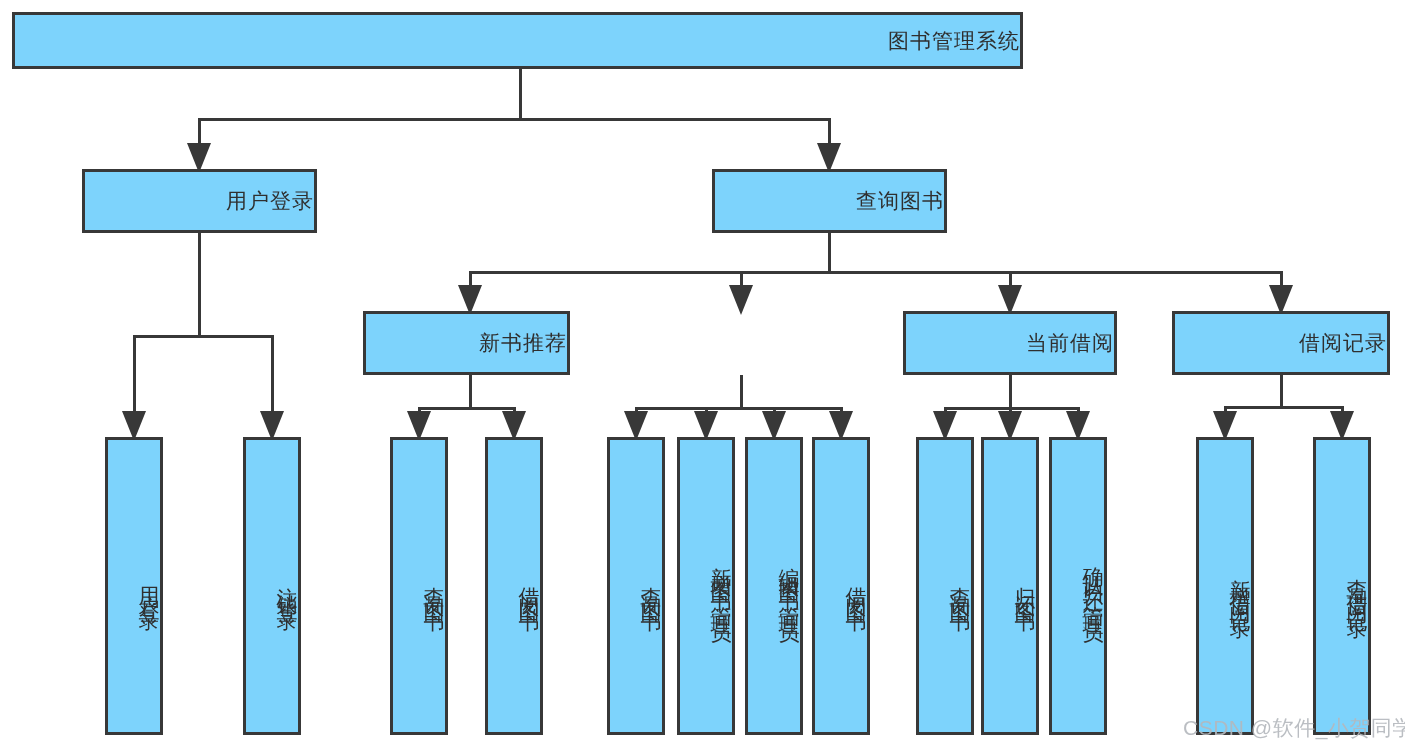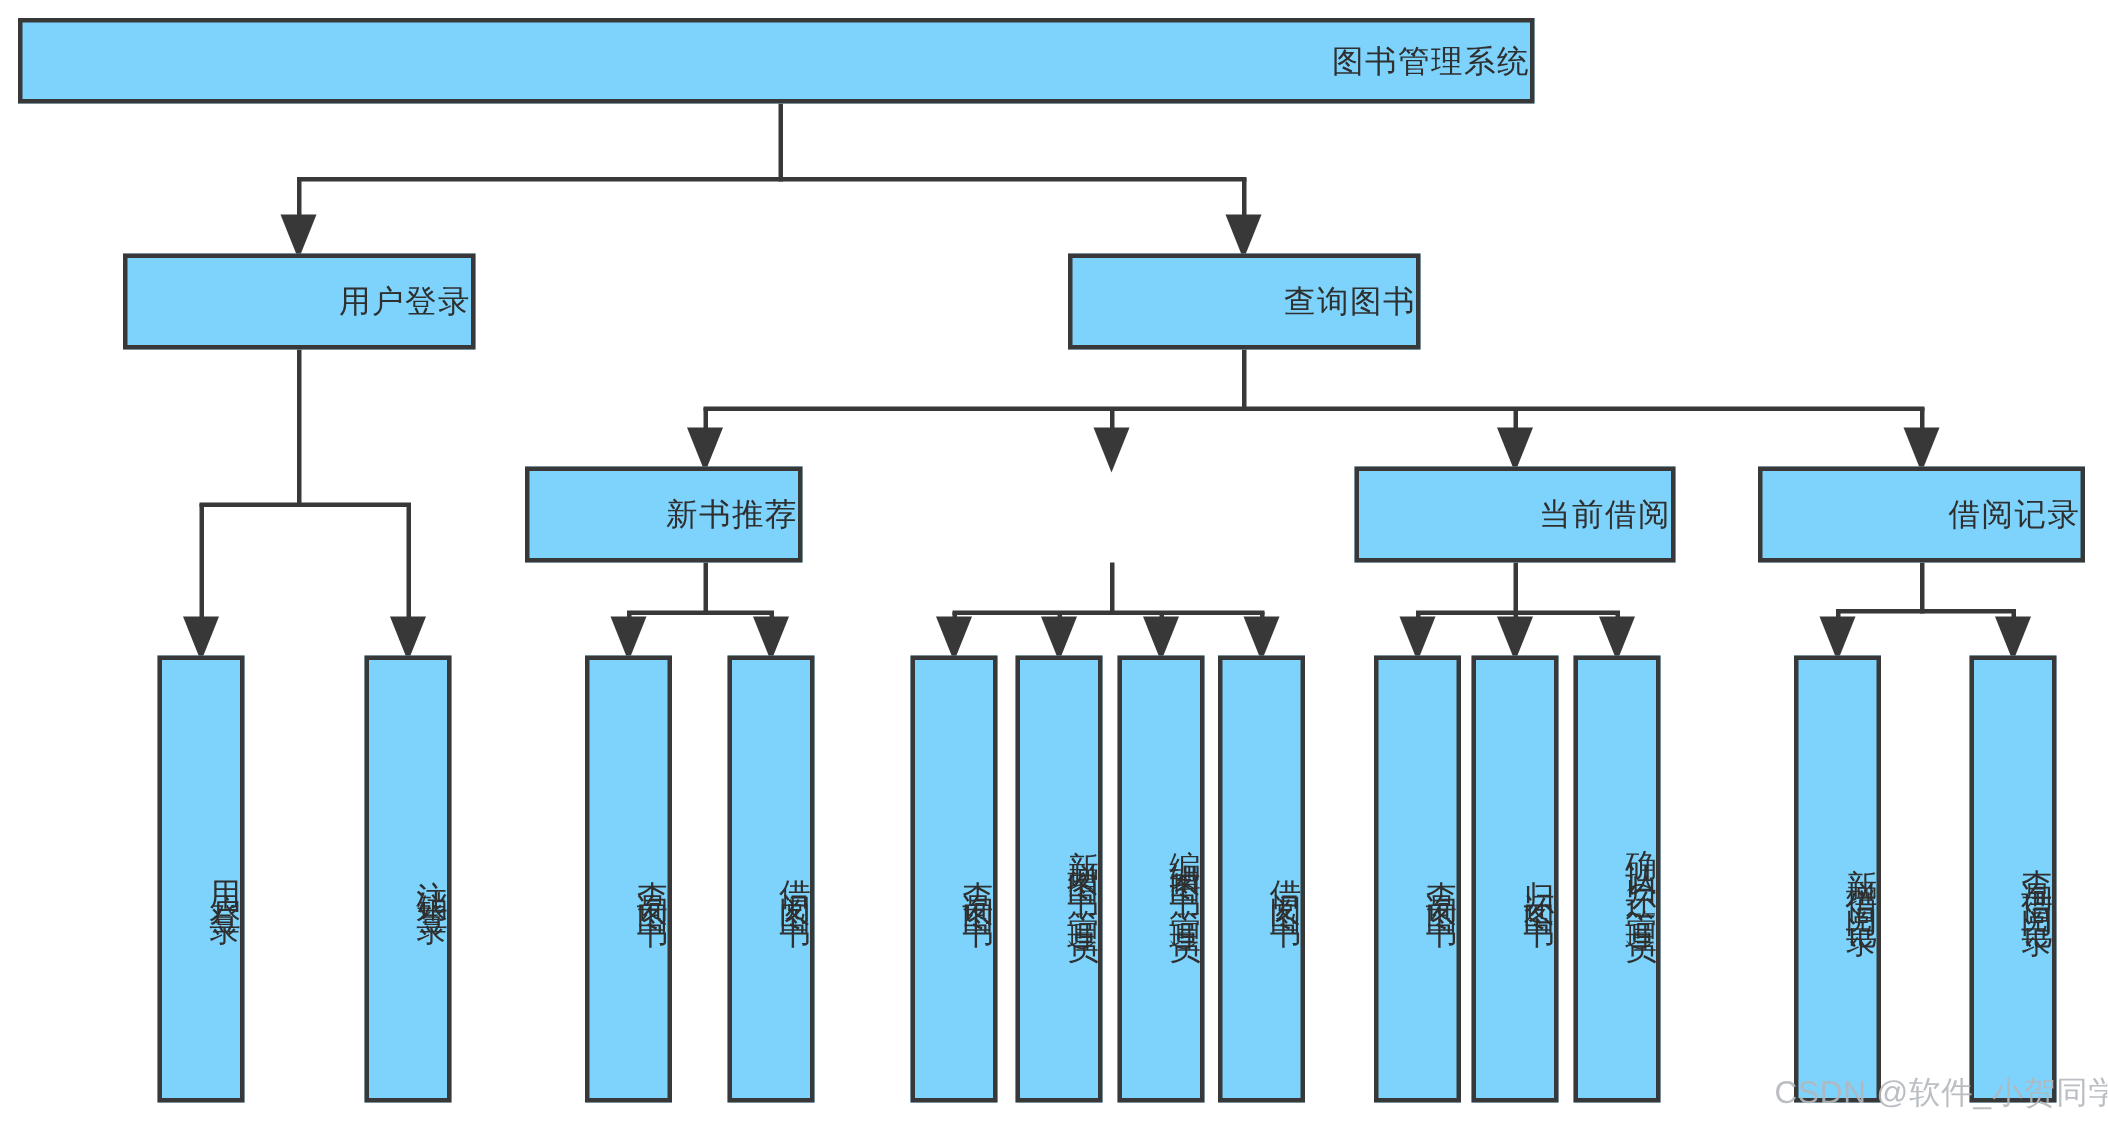--- a/index.html
+++ b/index.html
@@ -115,21 +115,21 @@
     <div class="arrow-head" style="left: 1330px; top: 411px;"></div>
     <div class="node h" style="left: 12px; top: 12px; width: 1011px; height: 57px;">
       <span class="lbl">图书管理系统</span>
     </div>
     <div class="node h" style="left: 82px; top: 169px; width: 235px; height: 64px;">
       <span class="lbl">用户登录</span>
     </div>
     <div class="node h" style="left: 712px; top: 169px; width: 235px; height: 64px;">
       <span class="lbl">查询图书</span>
     </div>
-    <div class="node h" style="left: 350px; top: 311px; width: 185px; height: 64px;">
+    <div class="node h" style="left: 363px; top: 311px; width: 207px; height: 64px;">
       <span class="lbl">新书推荐</span>
     </div>
     <div class="node h" style="left: 903px; top: 311px; width: 214px; height: 64px;">
       <span class="lbl">当前借阅</span>
     </div>
     <div class="node h" style="left: 1172px; top: 311px; width: 218px; height: 64px;">
       <span class="lbl">借阅记录</span>
     </div>
     <div class="node v" style="left: 105px; top: 437px; width: 58px; height: 298px;">
       <span class="lbl">用户登录</span>

